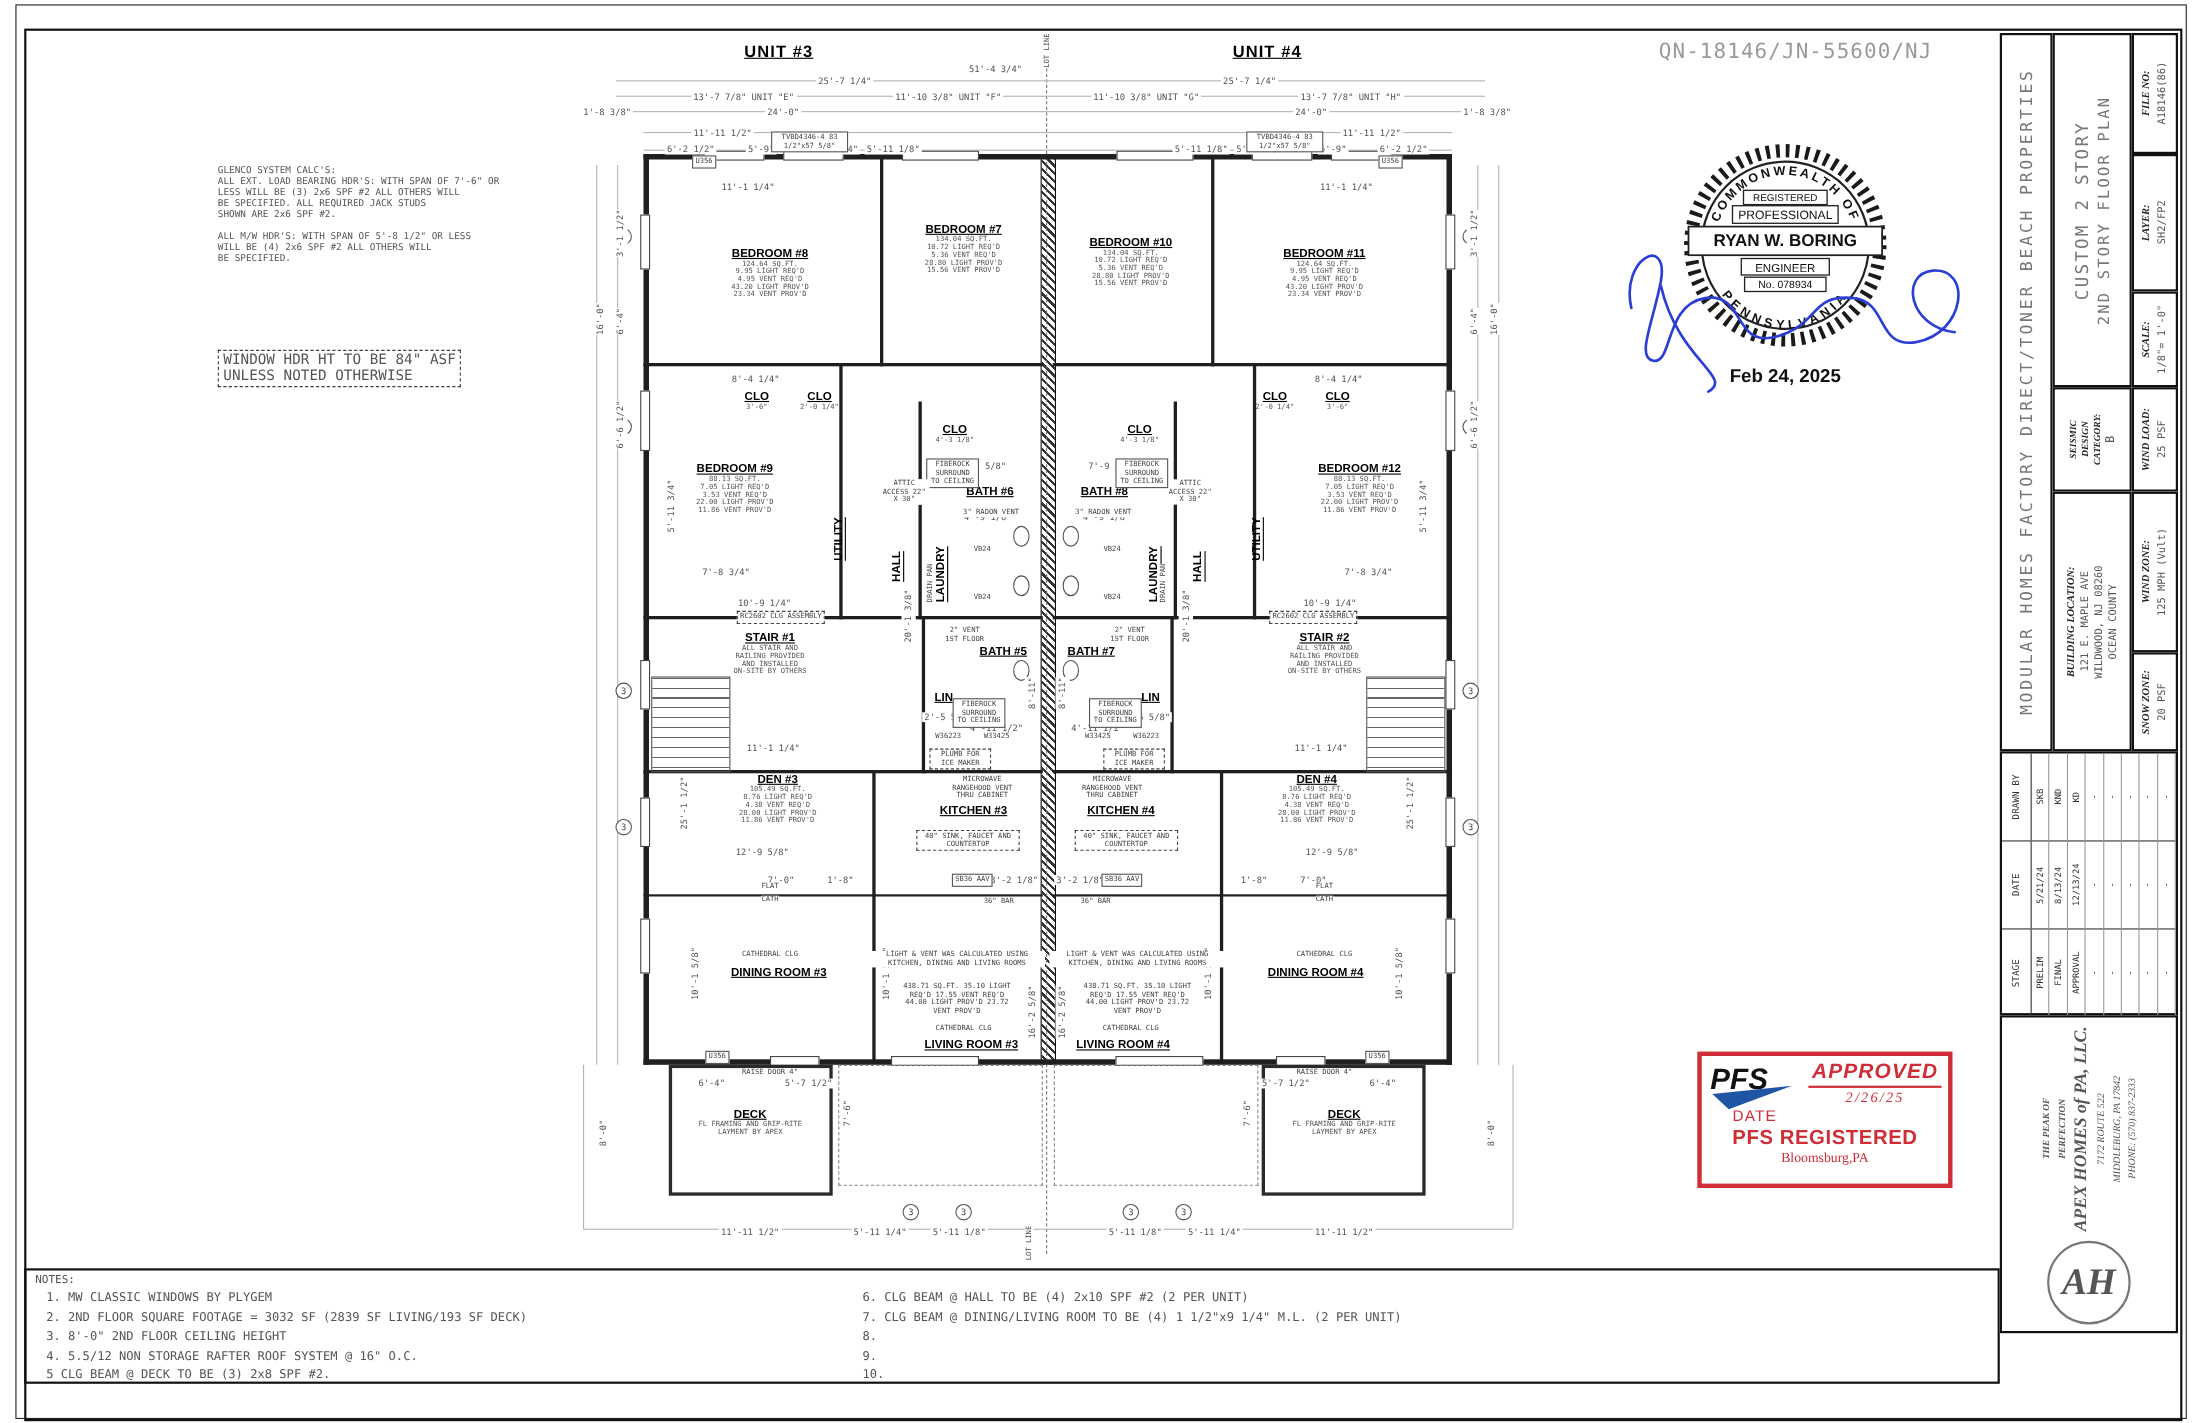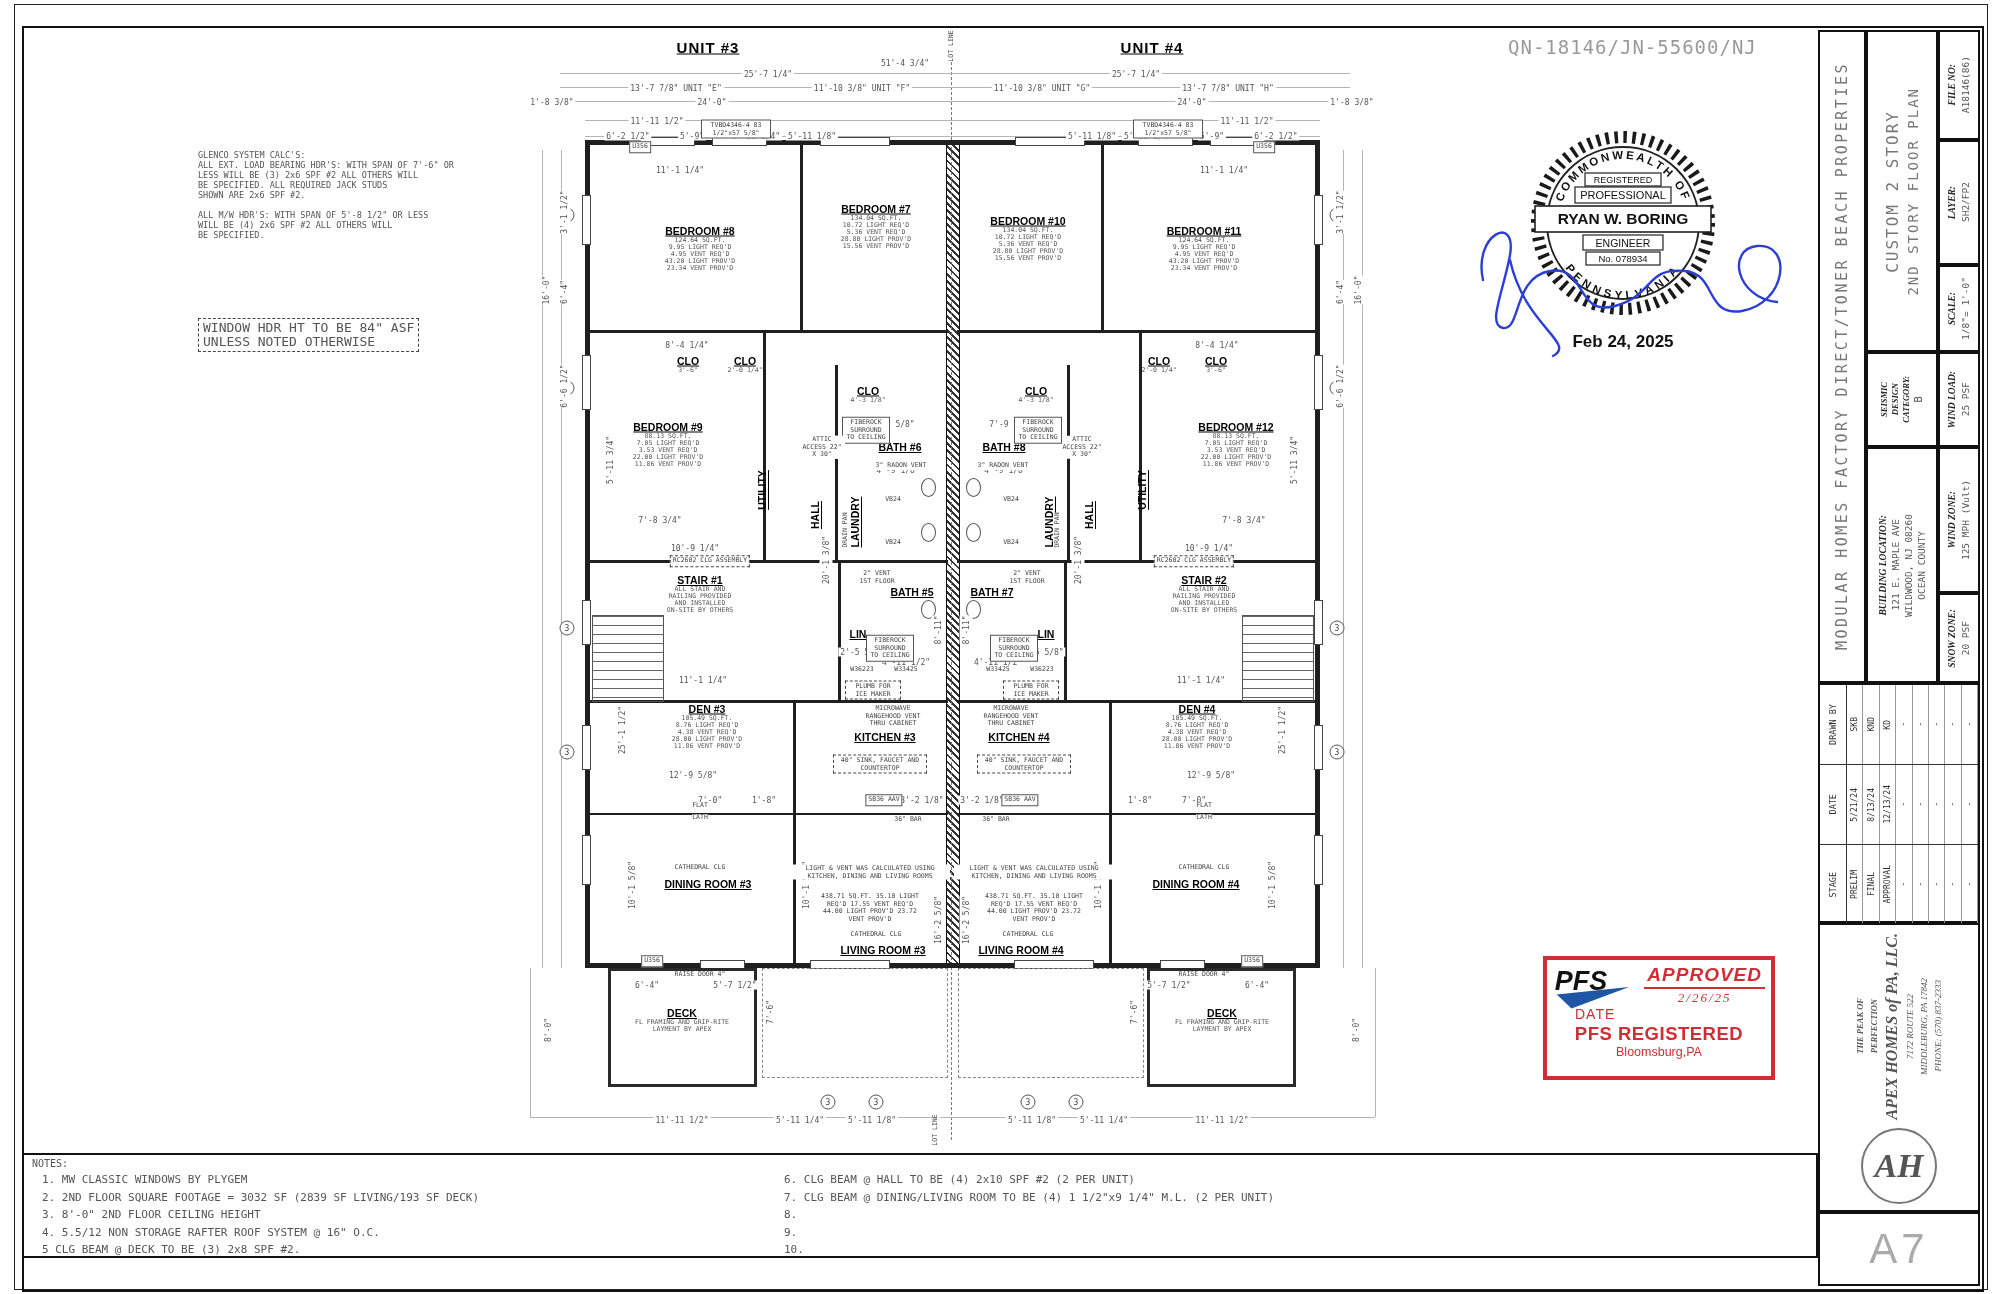--- a/index.html
+++ b/index.html
@@ -71,21 +71,21 @@
   
   .pfs{position:absolute;left:1543px;top:956px;width:232px;height:124px;border:4px solid #cf2e36;
        background:#fff;box-sizing:border-box;font-family:"Liberation Sans",sans-serif;padding:4px 6px 2px 6px;}
   .pfs .row1{display:flex;align-items:flex-start;}
   .pfs .apprv{color:#cf2e36;font-style:italic;font-weight:bold;font-size:19px;border-bottom:2.5px solid #cf2e36;
               padding:0 3px 1px 3px;letter-spacing:1px;}
   .pfs .hdate{color:#cf2e36;font-family:Liberation Serif, serif;font-style:italic;font-size:13px;text-align:center;
               letter-spacing:2px;margin-top:1px;}
   .pfs .dlabel{color:#cf2e36;font-size:14px;letter-spacing:1px;margin:-6px 0 0 22px;}
   .pfs .corp{color:#cf2e36;font-weight:bold;font-size:18.5px;text-align:center;letter-spacing:.5px;margin-top:1px;}
-  .pfs .city{color:#cf2e36;font-size:12.5px;text-align:center;}
+  .pfs .city{color:#cf2e36;font-size:12.5px;text-align:center;font-family:Liberation Serif, serif;}
 </style>
 </head>
 <body>
 
 <div id="sheet">
   <div class="abs frame-outer"></div>
   <div class="abs frame-inner"></div>
 
   <div class="jobno" style="left:1508px;top:36px;">QN-18146/JN-55600/NJ</div>
 
@@ -703,17 +703,14 @@
       <span class="v apex-line" style="font-size:8.5px;font-weight:bold;">PERFECTION</span>
       <span class="v apex-line" style="font-size:16px;font-weight:bold;">APEX HOMES of PA, LLC.</span>
       <span class="v apex-line" style="font-size:9px;">7172 ROUTE 522</span>
       <span class="v apex-line" style="font-size:9px;">MIDDLEBURG, PA 17842</span>
       <span class="v apex-line" style="font-size:9px;">PHONE: (570) 837-2333</span>
     </div>
     <div style="position:absolute;left:50%;bottom:6px;transform:translateX(-50%);width:72px;height:72px;border:2px solid #777;border-radius:50%;display:flex;align-items:center;justify-content:center;">
       <span class="apex-line" style="font-size:34px;font-weight:bold;">AH</span>
     </div>
   </div>
-  <div class="tb" style="left:1818px;top:1212px;width:162px;height:74px;">
-    <span class="sheetno">A7</span>
-  </div>
 
 </div>
 
 </body></html>

